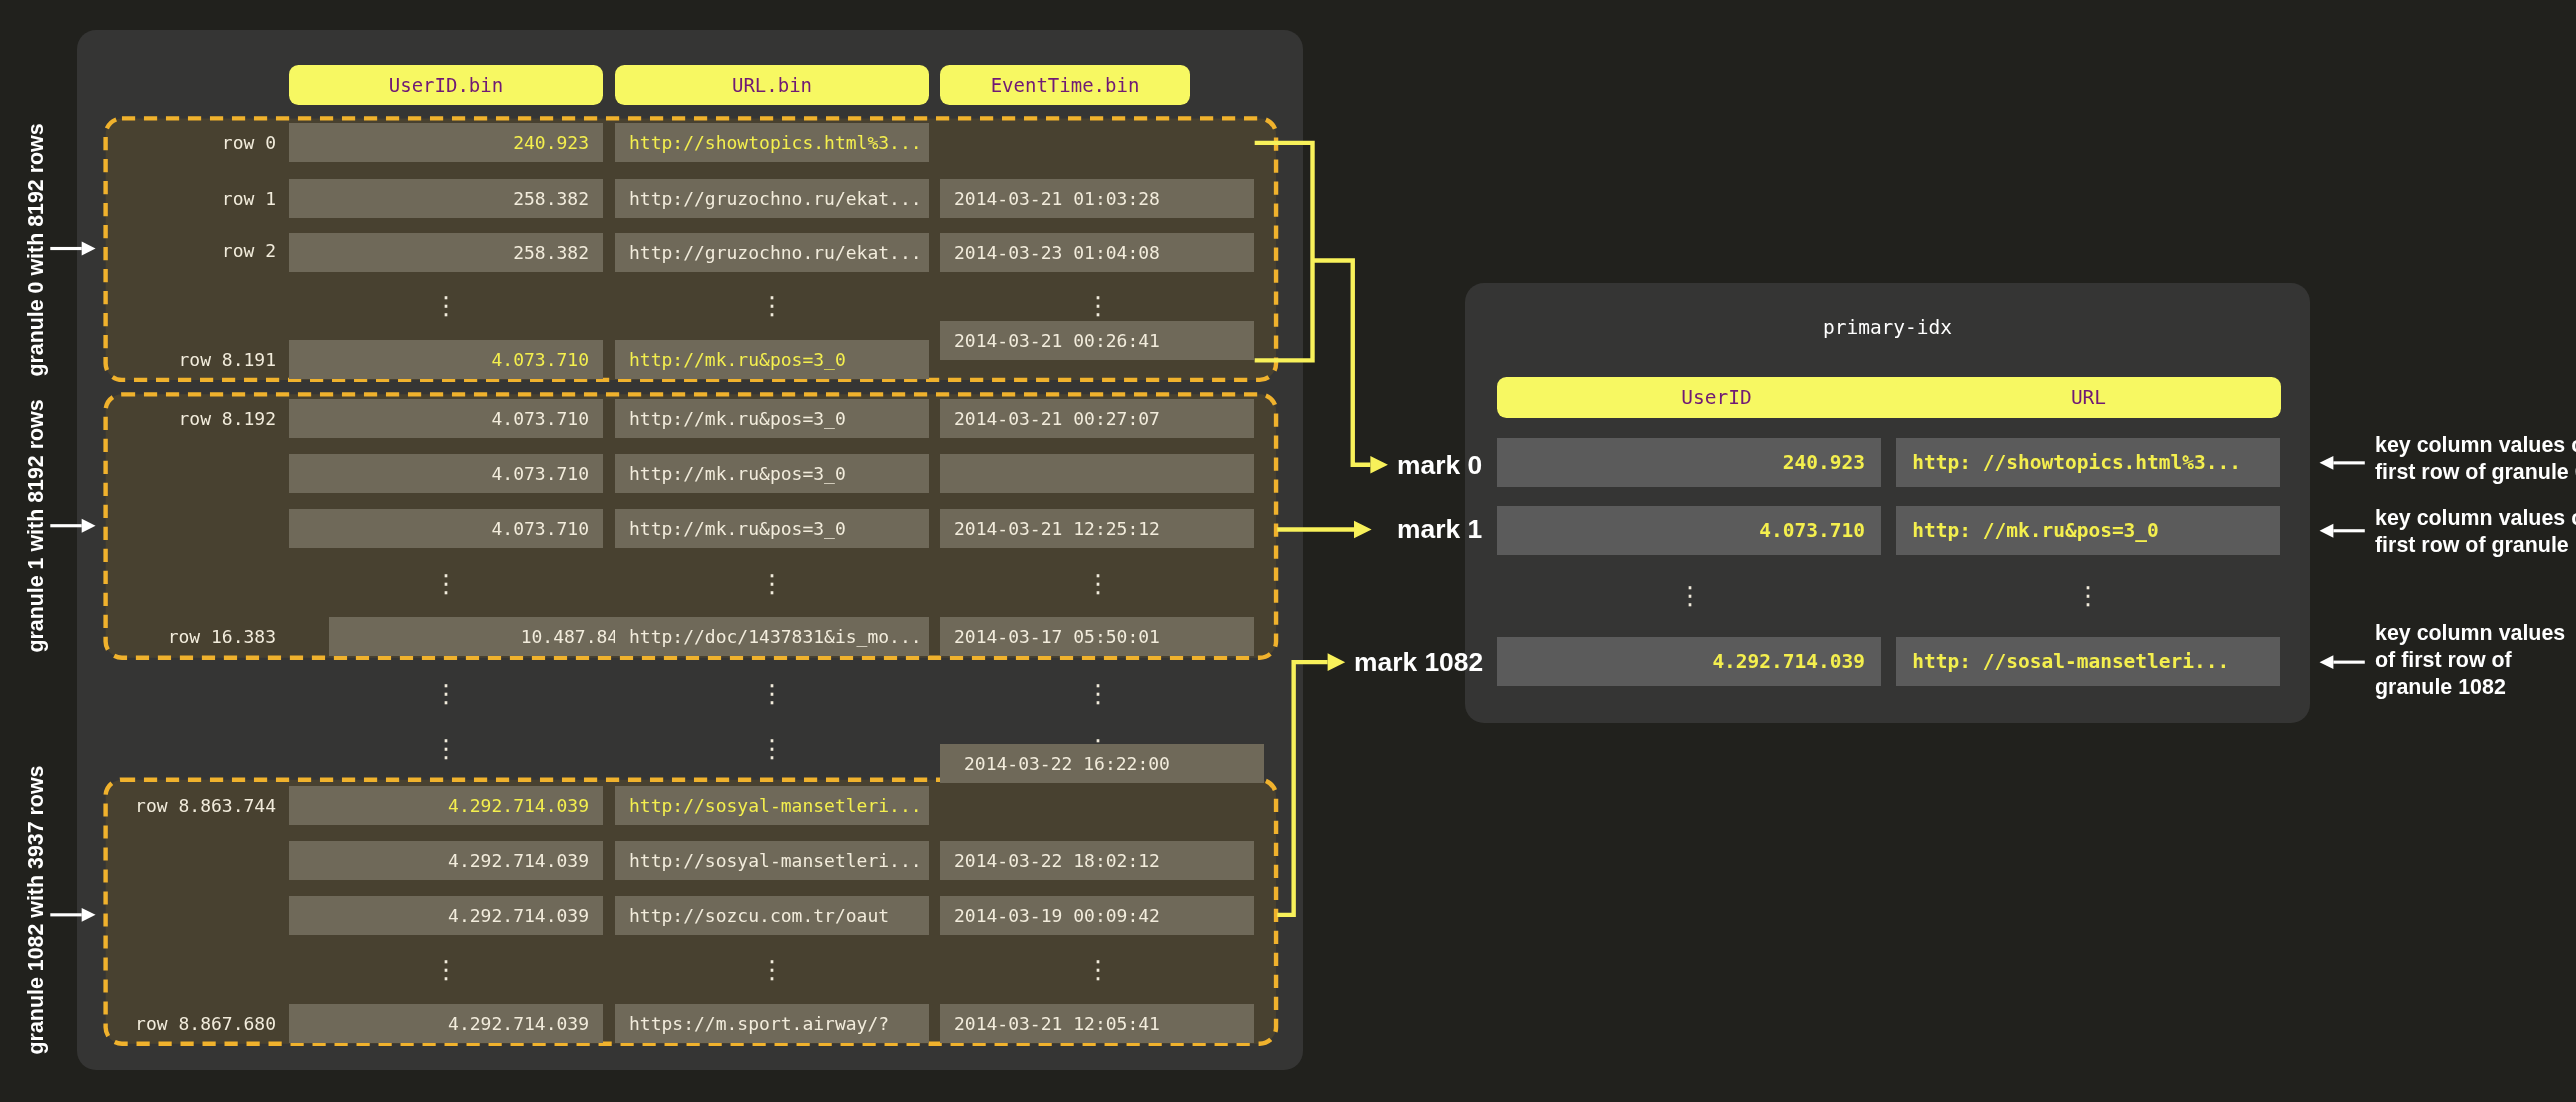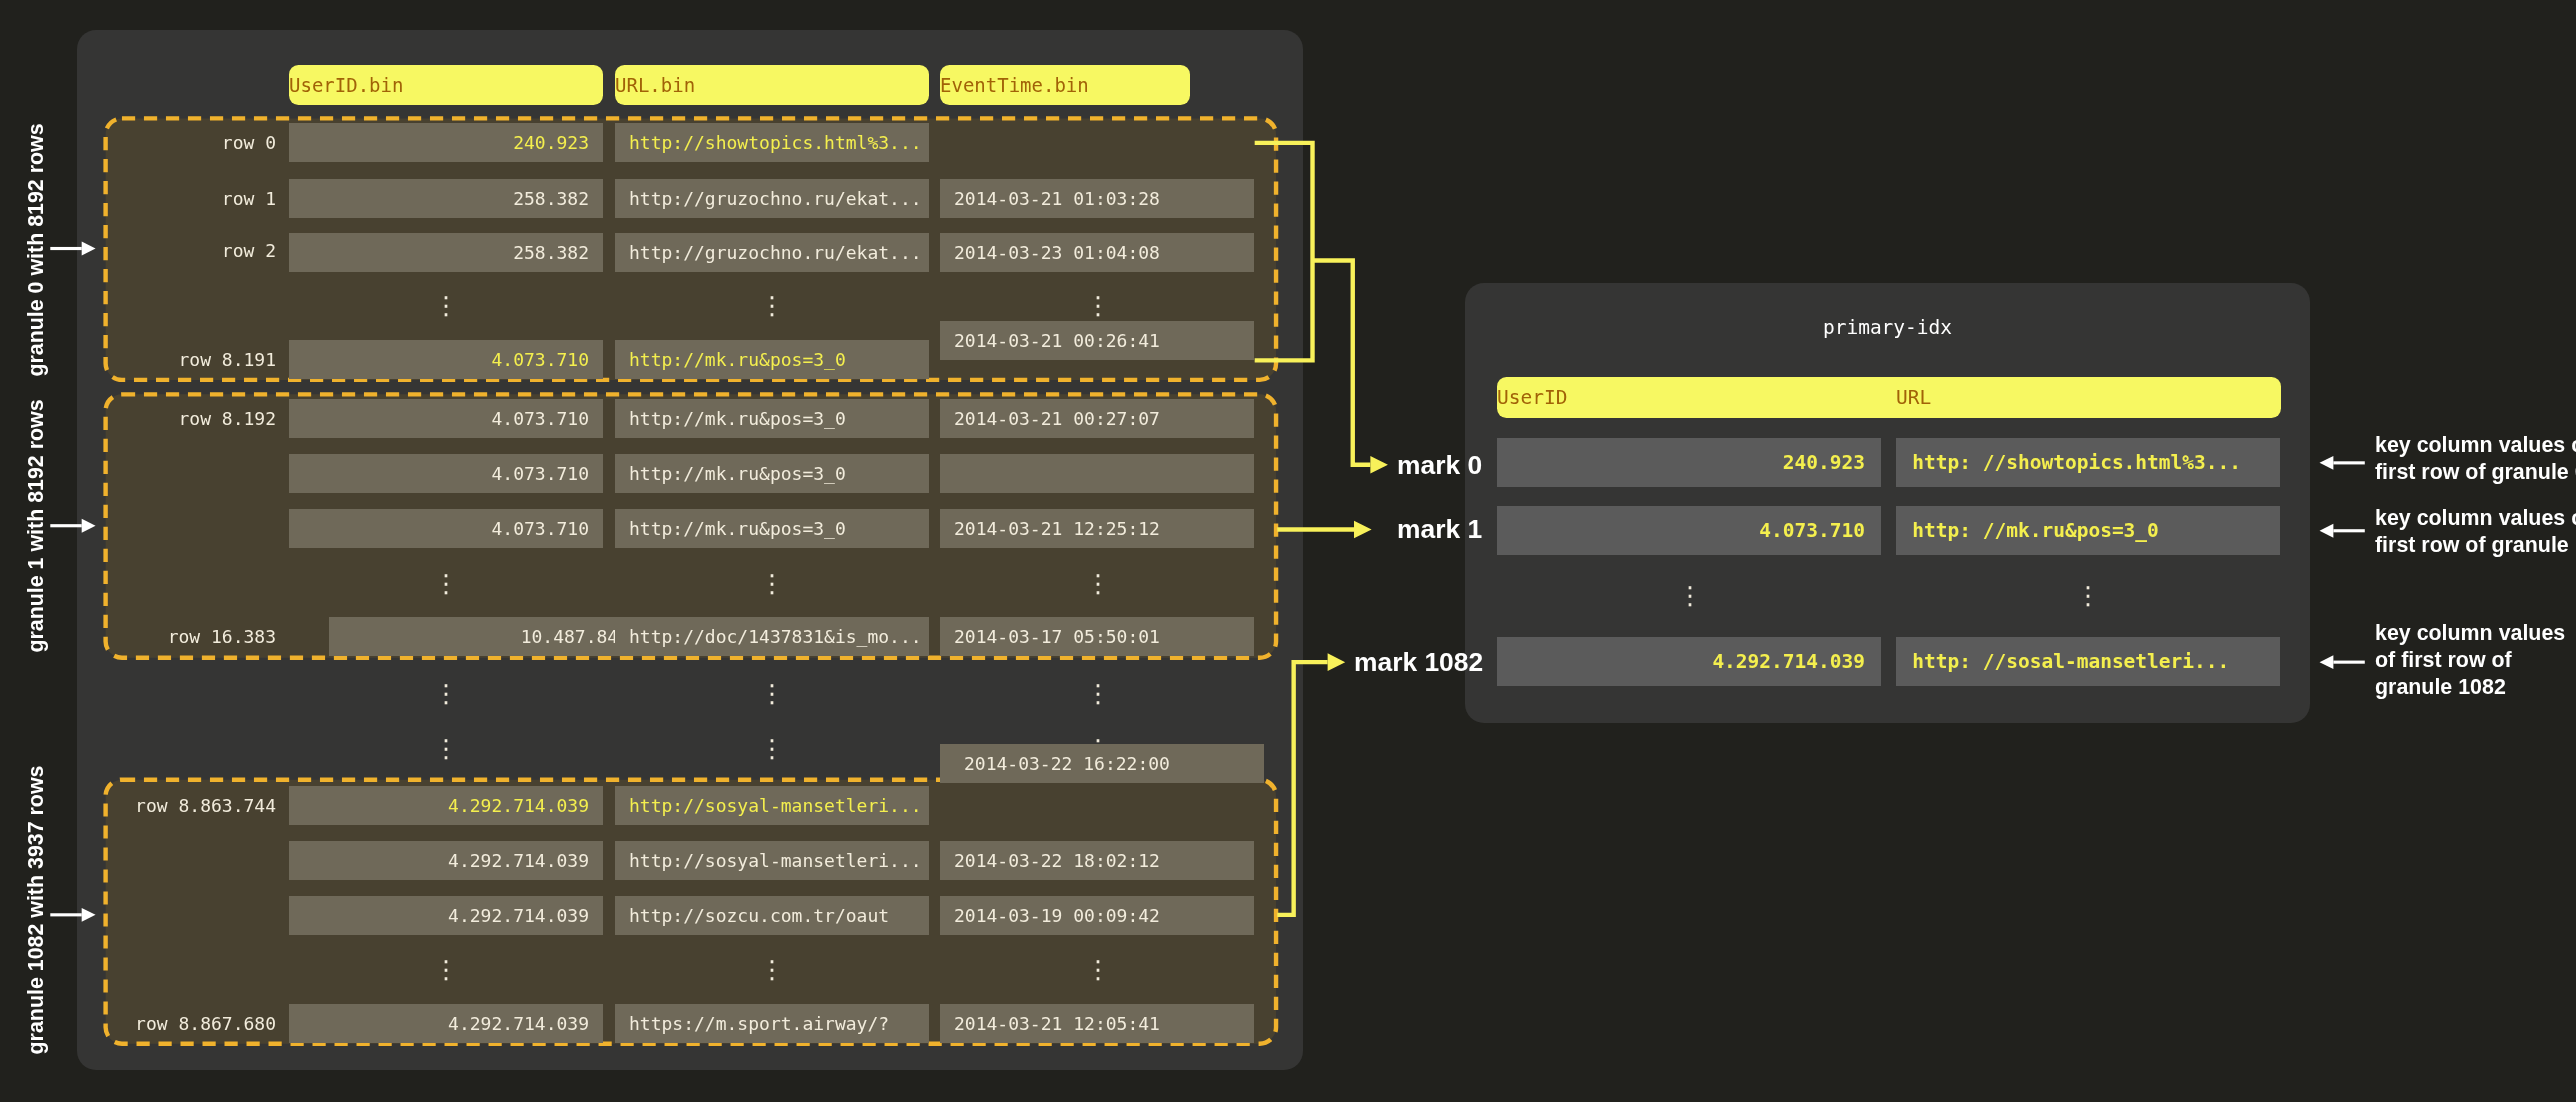--- a/index.html
+++ b/index.html
@@ -1,20 +1,20 @@
 <!DOCTYPE html>
 <html style="font-size:10px"><head>
 <meta charset="utf-8">
 <style>
   html,body{margin:0;padding:0;background:#21211d;}
   #canvas{position:relative;width:2576px;height:1103px;background:#21211d;overflow:hidden;
           font-family:"DejaVu Sans Mono",monospace;}
   .panel{position:absolute;background:#353534;border-radius:19px;}
   .colhead{position:absolute;height:40px;line-height:40px;background:#f7f862;border-radius:9.4px;
-           color:#a16207;font-size:19px;}
+           text-align:center;color:#701a75;font-size:19px;}
   .cell{position:absolute;width:314px;height:39px;line-height:39px;background:#6f6959;
         color:#f2ecdc;font-size:18px;white-space:nowrap;overflow:hidden;}
   .cell.num{text-align:right;padding-right:14px;width:300px;}
   .cell.txt{text-align:left;padding-left:14px;width:300px;}
   .cell.hl{color:#f4ef4e;}
   .rowlabel{position:absolute;width:185px;height:39px;line-height:39px;text-align:right;
             color:#f2ecdc;font-size:18px;white-space:nowrap;}
   .dots{position:absolute;width:38px;height:39px;line-height:39px;text-align:center;
         color:#f2ecdc;font-size:25px;}
   .idxcell{position:absolute;width:385px;height:49px;line-height:49px;background:#5b5b5b;

